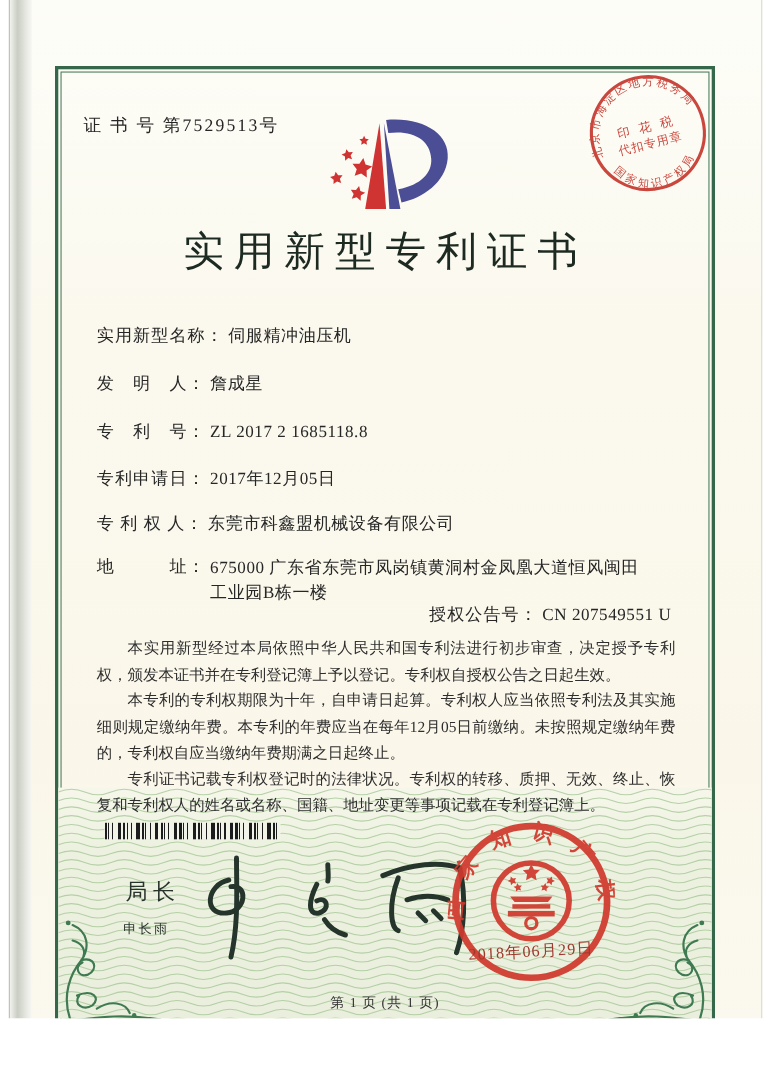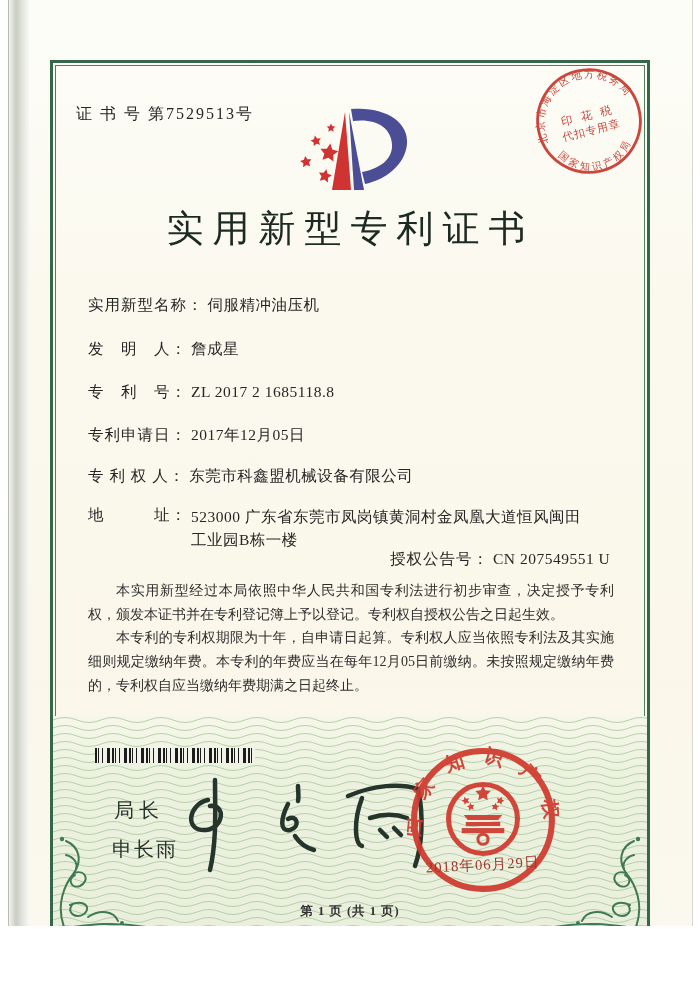--- a/index.html
+++ b/index.html
@@ -33,23 +33,23 @@
   .title{position:absolute;left:46px;top:204px;width:600px;text-align:center;
     font-size:37px;letter-spacing:9px;text-indent:9px;color:#1d2a22;font-weight:500;}
   .row{position:absolute;left:88px;font-size:15.5px;color:#262626;white-space:nowrap;}
   .row .lbl{letter-spacing:1px;}
   .row .val{padding-left:4px;letter-spacing:0.5px;}
   .addr-val{display:inline-block;vertical-align:top;white-space:normal;width:440px;line-height:23px;}
   .body-text{position:absolute;left:88px;top:579px;width:526px;font-size:14px;line-height:23.7px;
     color:#2e2e2e;text-align:justify;}
   .body-text p{margin:0;text-indent:2em;}
   .director{position:absolute;left:114px;top:797px;font-size:20px;letter-spacing:5px;color:#28332c;}
-  .director-name{position:absolute;left:112px;top:836px;font-size:20px;letter-spacing:2px;color:#28332c;font-family:Liberation Serif, serif;}
+  .director-name{position:absolute;left:112px;top:836px;font-size:12px;letter-spacing:2px;color:#28332c;font-family:Liberation Serif, serif;}
   .footer{position:absolute;left:50px;top:903px;width:600px;text-align:center;
-    font-size:12.5px;color:#333;letter-spacing:1px;font-weight:bold;}
+    font-size:12.5px;color:#333;letter-spacing:1px;}
   .barcode{position:absolute;left:95px;top:748px;width:160px;height:15px;
     background:repeating-linear-gradient(90deg,#1c1c1c 0 2px,#f2f3e8 2px 3px,#1c1c1c 3px 4px,
       #f2f3e8 4px 7px,#1c1c1c 7px 8px,#f2f3e8 8px 12px,#1c1c1c 12px 15px,#f2f3e8 15px 17px);}
   
   .logo{position:absolute;left:285px;top:100px;}
   .tax-seal{position:absolute;left:532px;top:64px;}
   .office-seal{position:absolute;left:407px;top:746px;}
   .signature{position:absolute;left:170px;top:768px;}
 </style>
 </head>
@@ -166,29 +166,30 @@
   <div class="row" style="top:382px">
     <span class="lbl">专　利　号：</span><span class="val">ZL 2017 2 1685118.8</span>
   </div>
   <div class="row" style="top:425px">
     <span class="lbl">专利申请日：</span><span class="val">2017年12月05日</span>
   </div>
   <div class="row" style="top:466px">
     <span class="lbl">专 利 权 人：</span><span class="val">东莞市科鑫盟机械设备有限公司</span>
   </div>
   <div class="row" style="top:505px">
-    <span class="lbl">地　　　址：</span><span class="val addr-val"><span>523000 广东省东莞市凤岗镇黄洞村金凤凰大道恒风闽田</span><br><span>工业园B栋一楼</span></span>
+    <span class="lbl">地　　　址：</span><span class="val addr-val"><span>675000 广东省东莞市凤岗镇黄洞村金凤凰大道恒风闽田</span><br><span>工业园B栋一楼</span></span>
   </div>
   <div class="row" style="top:549px;left:390px">
     <span class="lbl">授权公告号：</span><span class="val">CN 207549551 U</span>
   </div>
 
   <div class="body-text">
     <p>本实用新型经过本局依照中华人民共和国专利法进行初步审查，决定授予专利权，颁发本证书并在专利登记簿上予以登记。专利权自授权公告之日起生效。</p>
     <p>本专利的专利权期限为十年，自申请日起算。专利权人应当依照专利法及其实施细则规定缴纳年费。本专利的年费应当在每年12月05日前缴纳。未按照规定缴纳年费的，专利权自应当缴纳年费期满之日起终止。</p>
+    <p>专利证书记载专利权登记时的法律状况。专利权的转移、质押、无效、终止、恢复和专利权人的姓名或名称、国籍、地址变更等事项记载在专利登记簿上。</p>
   </div>
 
   <div class="barcode"></div>
 
   <div class="director">局长</div>
   <div class="director-name">申长雨</div>
 
   <svg class="signature" width="270" height="110" viewBox="0 0 270 110">
     <g fill="none" stroke="#25352c" stroke-width="4.5" stroke-linecap="round">
       <path d="M38 32 C 18 36 14 64 36 62 C 54 60 56 36 40 38"></path>

